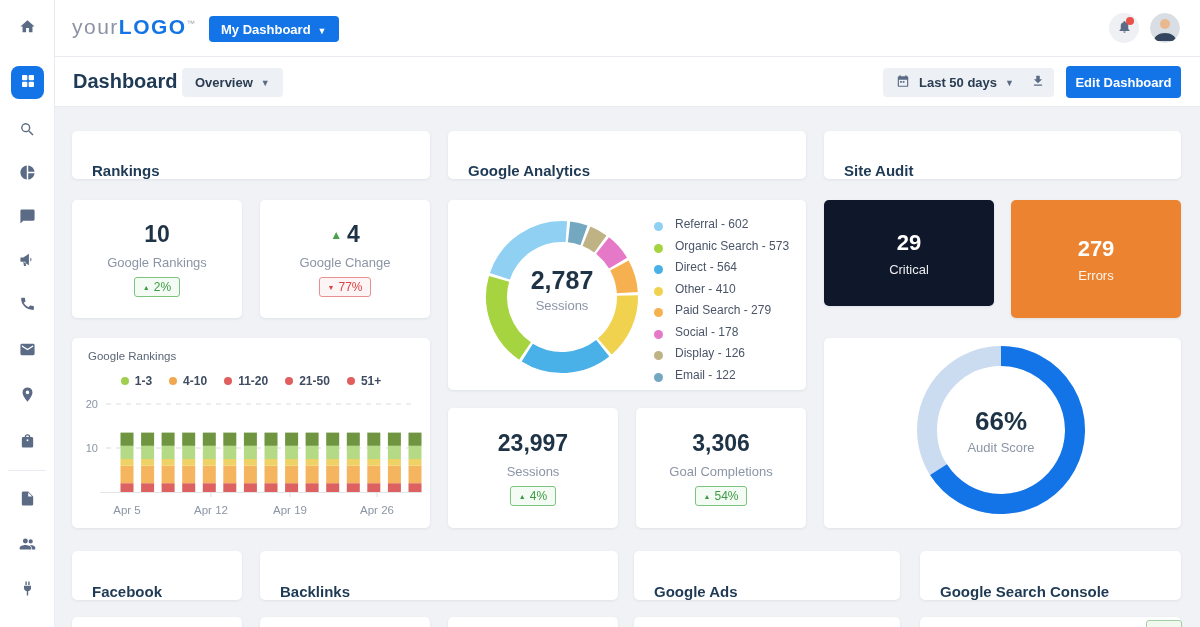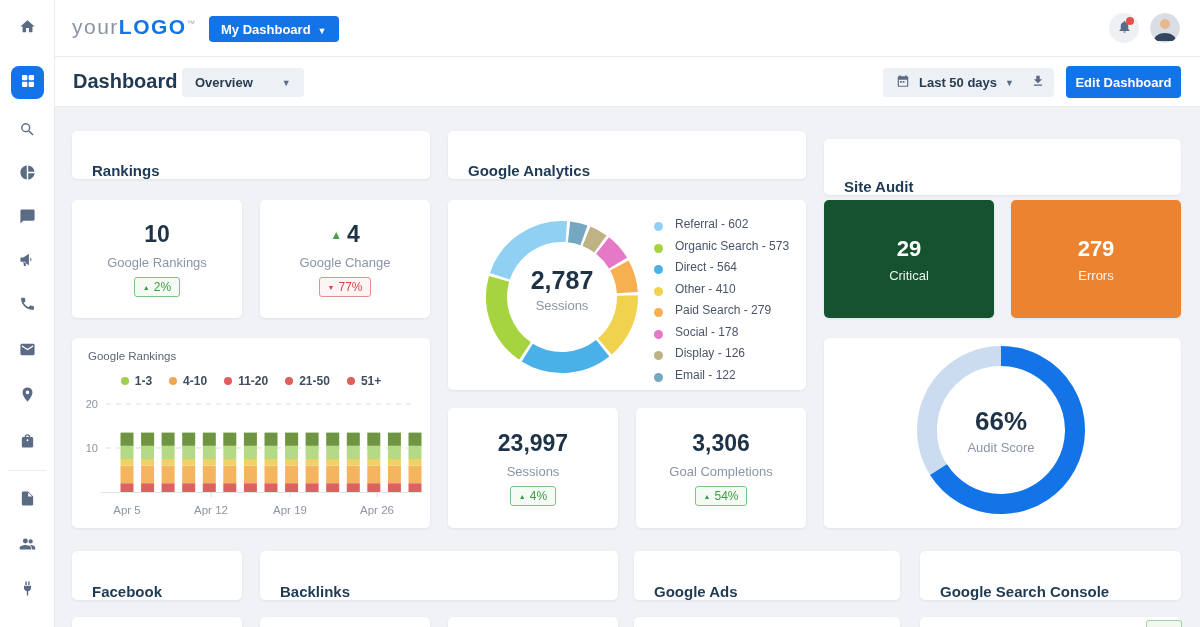--- a/index.html
+++ b/index.html
@@ -25,21 +25,21 @@
   .mydash .caret { font-size:9px; margin-left:7px; }
   .circle-btn { position:absolute; top:13px; width:30px; height:30px; border-radius:50%; background:#eef0f4; display:flex; align-items:center; justify-content:center; cursor:pointer; }
   .circle-btn svg { width:15px; height:15px; fill:#5c6b85; }
   .bell-dot { position:absolute; right:5px; top:4px; width:8px; height:8px; border-radius:50%; background:#e8504a; }
   .avatar { position:absolute; top:13px; width:30px; height:30px; border-radius:50%; overflow:hidden; cursor:pointer; }
 
   
   .pagehead { position:absolute; left:55px; top:57px; width:1145px; height:50px; background:#fff; border-bottom:1px solid #e8ebf0; z-index:19; }
   .page-title { position:absolute; left:18px; top:13px; font-size:20px; font-weight:800; color:#1e3a54; }
   .pill-btn { background:#edf0f4; border:none; border-radius:4px; color:#2a3c52; font-weight:700; font-size:13px; font-family:inherit; cursor:pointer; display:inline-flex; align-items:center; justify-content:center; }
-  .overview { position:absolute; left:127px; top:11px; height:29px; padding:12px 13px;gap:21px; }
+  .overview { position:absolute; left:127px; top:11px; height:29px; padding:12px 13px; }
   .caret-g { font-size:9px; color:#5c6b85; margin-left:8px; }
   .datebtn { position:absolute; left:828px; top:11px; height:29px; padding:0 13px; }
   .datebtn svg { width:14px; height:14px; fill:#5c6b85; margin-right:9px; }
   .dlbtn { position:absolute; left:966px; top:11px; width:33px; height:29px; }
   .dlbtn svg { width:14px; height:14px; fill:#5c6b85; }
   .editbtn { position:absolute; left:1011px; top:9px; width:115px; height:32px; }
 
   
   .main-bg { position:absolute; left:55px; top:107px; width:1145px; height:520px; background:#f0f2f6; z-index:1; }
   .card { position:absolute; background:#fff; border-radius:5px; box-shadow:0 1px 3px rgba(25,39,60,.08); z-index:5; }
@@ -192,21 +192,21 @@
   </div>
 
   <div class="main-bg"></div>
 
   <div class="card sec" style="left:72px;top:131px;width:358px;height:48px">
     <span class="sec-title">Rankings</span>
   </div>
   <div class="card sec" style="left:448px;top:131px;width:358px;height:48px">
     <span class="sec-title">Google Analytics</span>
   </div>
-  <div class="card sec" style="left:824px;top:139px;width:357px;height:56px">
+  <div class="card sec" style="left:824px;top:131px;width:357px;height:48px">
     <span class="sec-title">Site Audit</span>
   </div>
 
   <div class="card stat" style="left:72px;top:200px;width:170px;height:118px">
     <div class="stat-num">10</div>
     <div class="stat-label">Google Rankings</div>
     <span class="pill up">
         <i class="tri">▲</i>
         <span>2%</span>
       </span>
@@ -398,21 +398,21 @@
   </div>
   <div class="card stat" style="left:636px;top:408px;width:170px;height:120px">
     <div class="stat-num">3,306</div>
     <div class="stat-label">Goal Completions</div>
     <span class="pill up">
         <i class="tri">▲</i>
         <span>54%</span>
       </span>
   </div>
 
-  <div class="card solid" style="left:824px;top:200px;width:170px;height:118px;background:#14532d">
+  <div class="card solid" style="left:824px;top:200px;width:170px;height:106px;background:#0f172a">
     <div class="solid-num">29</div>
     <div class="solid-label">Critical</div>
   </div>
   <div class="card solid" style="left:1011px;top:200px;width:170px;height:118px;background:#ec8330">
     <div class="solid-num">279</div>
     <div class="solid-label">Errors</div>
   </div>
   <div class="card" style="left:824px;top:338px;width:357px;height:190px">
     <svg id="gauge-svg" width="357" height="190" viewBox="0 0 357 190" style="position:absolute;left:0;top:0">
         <circle cx="177" cy="92" r="74" fill="none" stroke="#ccdcf0" stroke-width="20"></circle>

